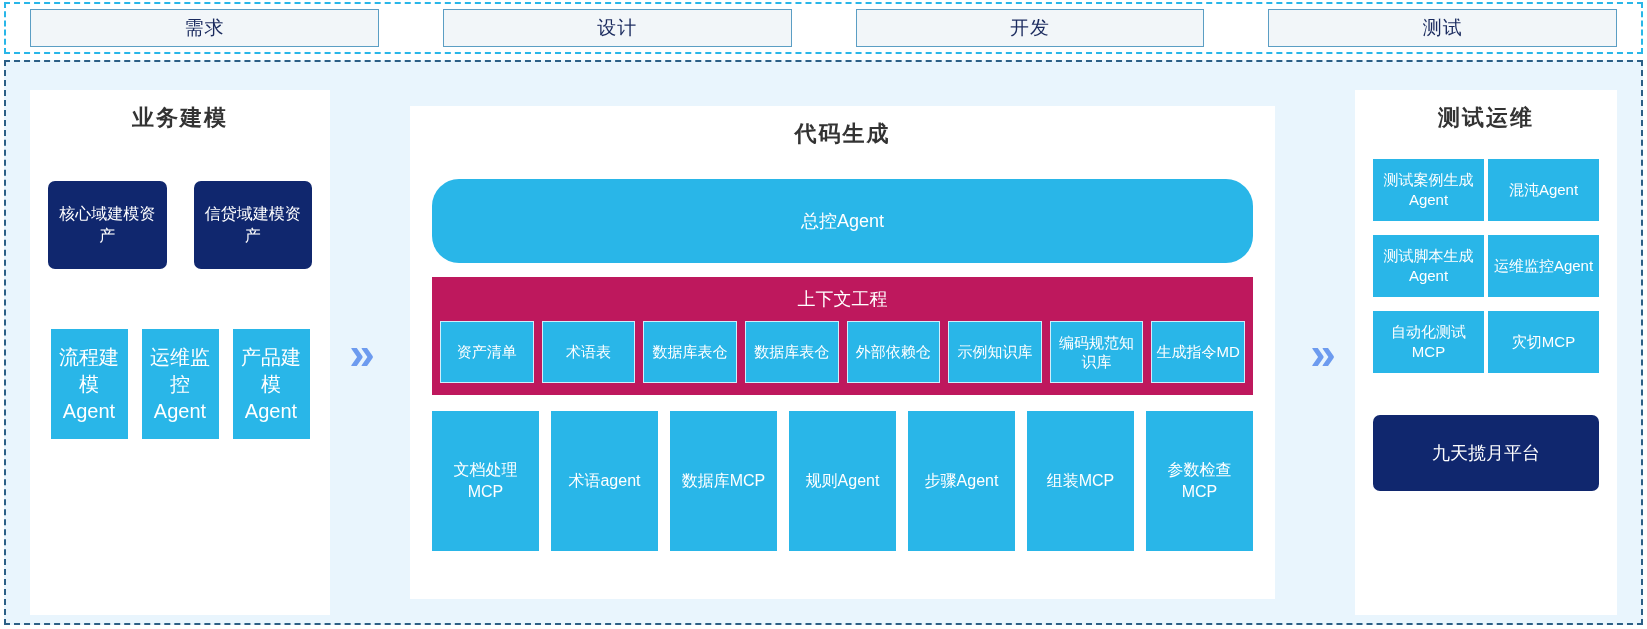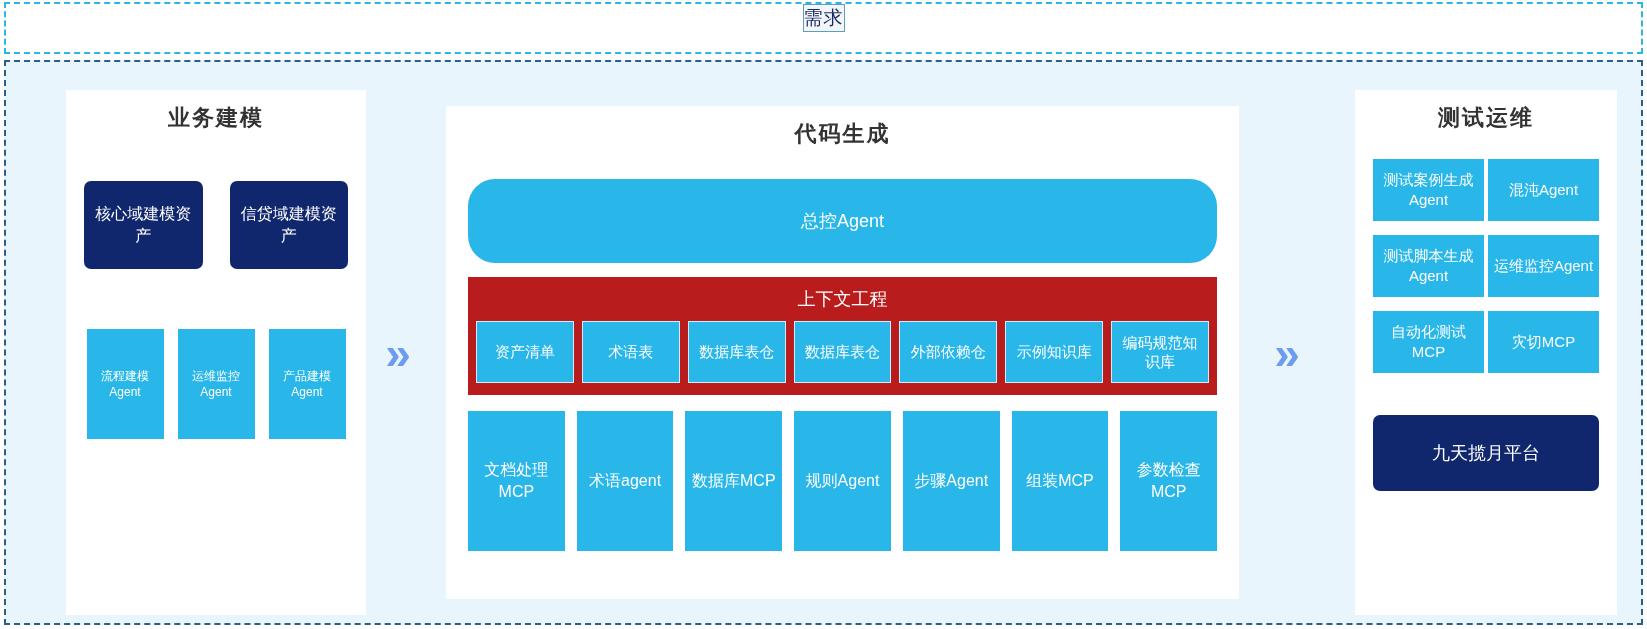--- a/index.html
+++ b/index.html
@@ -18,21 +18,20 @@
     background: #ffffff;
     border: 2px dashed #29b6e8;
   }
   .phase-row {
     display: flex;
     width: 100%; height: 100%;
     align-items: center;
     justify-content: space-between;
     padding: 0 24px;
     gap: 64px;
-    flex-direction: column;
   }
   .phase-box {
     flex: 1 1 0;
     height: 38px;
     background: #f2f6f9;
     border: 1px solid #5b9ec4;
     display: flex;
     align-items: center;
     justify-content: center;
     font-size: 19px;
@@ -48,21 +47,20 @@
     border: 2px dashed #2b5f86;
     display: flex;
     align-items: stretch;
     padding: 28px 24px 8px 24px;
   }
 
   
   .panel {
     background: #ffffff;
     position: relative;
-    margin-left: 36px;
   }
   .panel-title {
     text-align: center;
     font-size: 22px;
     font-weight: bold;
     color: #333333;
     padding-top: 13px;
     letter-spacing: 2px;
   }
 
@@ -91,21 +89,21 @@
     line-height: 1.35;
     padding: 4px;
   }
   .card-cyan {
     background: #29b6e8;
     color: #ffffff;
     display: flex;
     align-items: center;
     justify-content: center;
     text-align: center;
-    font-size: 12px;
+    font-size: 20px;
     line-height: 1.35;
     padding: 4px;
   }
   .card-outline {
     background: #29b6e8;
     border: 1px solid #cfeefc;
     color: #ffffff;
     display: flex;
     align-items: center;
     justify-content: center;
@@ -142,21 +140,21 @@
     background: #29b6e8;
     color: #ffffff;
     display: flex;
     align-items: center;
     justify-content: center;
     font-size: 18px;
     border-radius: 27px;
   }
   .ctx-block {
     margin-top: 14px;
-    background: #b91c1c;
+    background: #be185d;
     padding: 10px 8px 12px 8px;
   }
   .ctx-title {
     text-align: center;
     color: #ffffff;
     font-size: 18px;
     margin-bottom: 10px;
   }
   .ctx-row { display: flex; gap: 8px; }
   .ctx-row .card-outline { flex: 1 1 0; height: 62px; }
@@ -228,20 +226,21 @@
       <div class="ctx-block">
         <div class="ctx-title">上下文工程</div>
         <div class="ctx-row">
           <div class="card-outline">资产清单</div>
           <div class="card-outline">术语表</div>
           <div class="card-outline">数据库表仓</div>
           <div class="card-outline">数据库表仓</div>
           <div class="card-outline">外部依赖仓</div>
           <div class="card-outline">示例知识库</div>
           <div class="card-outline">编码规范知识库</div>
+          <div class="card-outline">生成指令MD</div>
         </div>
       </div>
 
       <div class="tools-row">
         <div class="card-cyan">文档处理MCP</div>
         <div class="card-cyan">术语agent</div>
         <div class="card-cyan">数据库MCP</div>
         <div class="card-cyan">规则Agent</div>
         <div class="card-cyan">步骤Agent</div>
         <div class="card-cyan">组装MCP</div>

